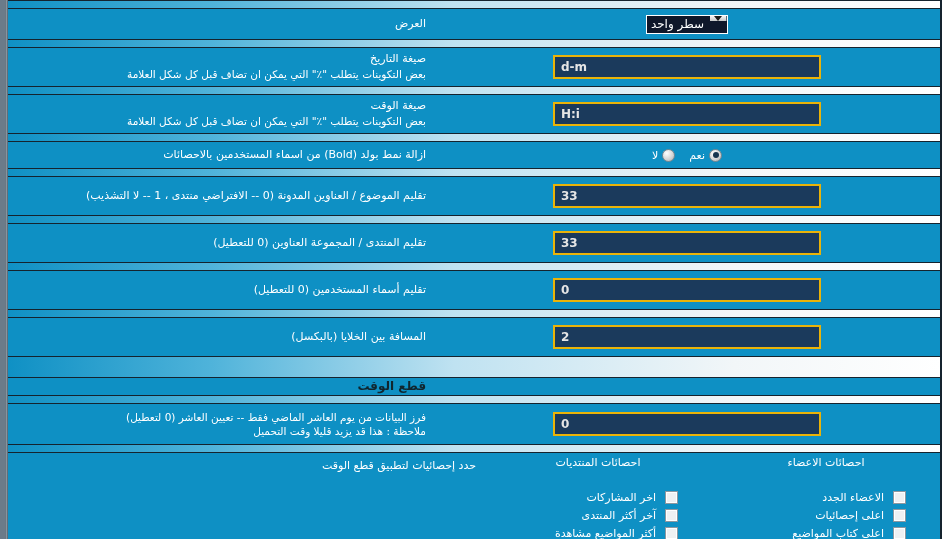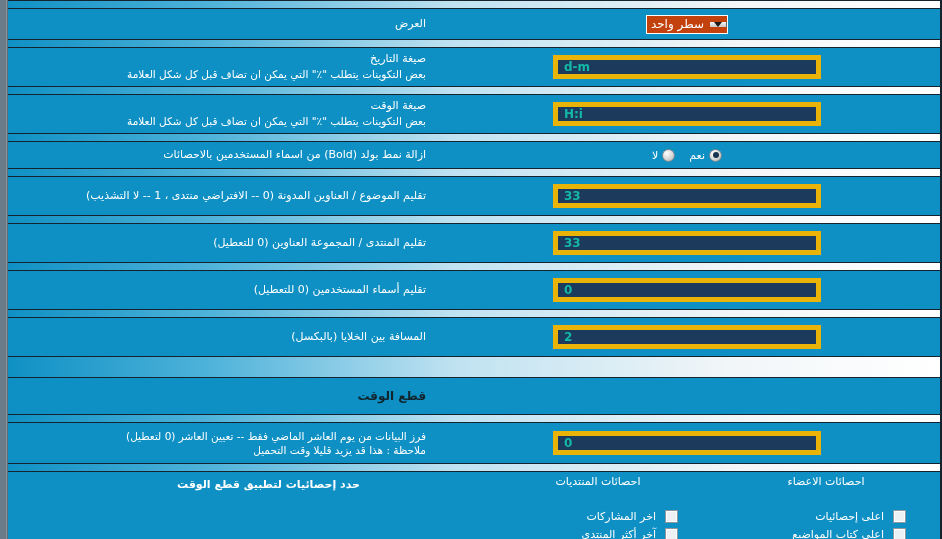--- a/index.html
+++ b/index.html
@@ -85,39 +85,39 @@
     color: #10262f;
     font-size: 12px;
   }
 
   
   .txtfield {
     box-sizing: border-box;
     width: 268px;
     height: 24px;
     background: #1b3a5c;
-    border: 5px solid #eab308;
-    color: #14b8a6;
+    border: 2px solid #eab308;
+    color: #e5e5e5;
     font-family: "DejaVu Sans", "Liberation Sans", sans-serif;
     font-size: 12px;
     font-weight: bold;
     text-align: left;
     padding: 0 6px;
     line-height: 22px;
     direction: ltr;
     outline: none;
   }
 
   
   .selectbox {
     display: inline-flex;
     flex-direction: row;
-    align-items: center;
+    align-items: flex-start;
     height: 19px;
-    background: #c2410c;
+    background: #0f172a;
     border: 1px solid #ffffff;
     box-sizing: border-box;
     cursor: default;
   }
   .selectbox .sel-text {
     padding: 0 6px 0 4px;
     line-height: 17px;
     font-size: 12px;
     color: #ffffff;
     white-space: nowrap;
@@ -177,23 +177,22 @@
   .cb-area {
     display: flex;
     flex-direction: row;
     align-items: flex-start;
     background: #0e90c4;
     padding: 3px 0 6px 0;
   }
   .cb-head-cell {
     flex: 0 0 415px;
     padding: 3px 8px 0 6px;
-    text-align: center;
-    white-space: nowrap;
-    font-weight: bold;
+    text-align: right;
+    white-space: nowrap;
   }
   .cb-col {
     flex: 0 0 228px;
     display: flex;
     flex-direction: column;
     align-items: center;
   }
   .cb-col-title {
     font-size: 11px;
     color: #ffffff;
@@ -327,21 +326,21 @@
     <div class="ctrl-cell">
       <input class="txtfield" type="text" value="2" style="">
     </div>
     <div class="label-cell">
       <span class="label-main">المسافة بين الخلايا (بالبكسل)</span>
     </div>
   </div>
 
   <div class="sep tall"></div>
 
-  <div class="row" style="height:36px;">
+  <div class="row" style="height:17px;">
     <div class="ctrl-cell"></div>
     <div class="label-cell">
       <span class="label-main section-title">قطع الوقت</span>
     </div>
   </div>
 
   <div class="sep"></div>
 
   <div class="row" style="height:40px;">
     <div class="ctrl-cell">
@@ -354,20 +353,24 @@
   </div>
 
   <div class="sep"></div>
 
   <div class="cb-area">
 
     <div class="cb-col">
       <div class="cb-col-title">احصائات الاعضاء</div>
       <div class="cb-item">
         <span class="cb-box"></span>
+        <span class="cb-label">الاعضاء الجدد</span>
+      </div>
+      <div class="cb-item">
+        <span class="cb-box"></span>
         <span class="cb-label">اعلى إحصائيات</span>
       </div>
       <div class="cb-item">
         <span class="cb-box"></span>
         <span class="cb-label">اعلى كتاب المواضيع</span>
       </div>
       <div class="cb-item">
         <span class="cb-box"></span>
         <span class="cb-label">اعلى الداعين</span>
       </div>

